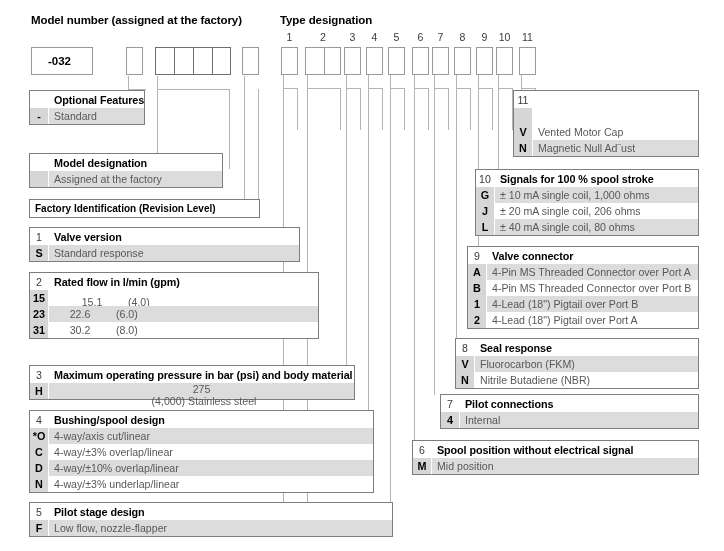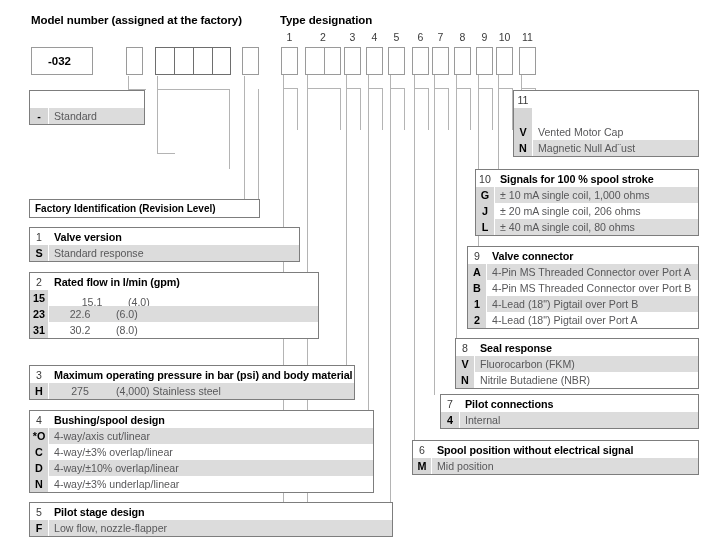--- a/index.html
+++ b/index.html
@@ -212,27 +212,38 @@
       <div class="ln v" style="left: 498px; top: 75px; height: 95px;"></div>
       <div class="ln v" style="left: 512px; top: 88px; height: 42px;"></div>
       <div class="ln h" style="left: 521px; top: 88px; width: 14px;"></div>
       <div class="ln v" style="left: 521px; top: 75px; height: 16px;"></div>
       <div class="ln v" style="left: 535px; top: 88px; height: 42px;"></div>
     </div>
 
   <div class="tbl" style="left:29px; top:90px; width:116px;">
     <div class="row head">
       <div class="cellcode" style="width:19px;"></div>
+      <div class="celltitle">Optional Features</div>
     </div>
     <div class="row shade">
       <div class="cellcode" style="width:19px;">-</div>
       <div class="cellval">Standard</div>
     </div>
   </div>
 
+  <div class="tbl" style="left:29px; top:153px; width:194px;">
+    <div class="row head">
+      <div class="cellcode" style="width:19px;"></div>
+      <div class="celltitle">Model designation</div>
+    </div>
+    <div class="row shade">
+      <div class="cellcode" style="width:19px;"></div>
+      <div class="cellval">Assigned at the factory</div>
+    </div>
+  </div>
 
   <div class="tbl" style="left:29px; top:199px; width:231px;">
     <div class="row head">
       <div class="full-title">Factory Identification (Revision Level)</div>
     </div>
   </div>
 
   <div class="tbl" style="left:29px; top:227px; width:271px;">
     <div class="row head">
       <div class="cellcode" style="width:19px;">1</div>
@@ -272,21 +283,21 @@
     </div>
   </div>
 
   <div class="tbl" style="left:29px; top:365px; width:326px;">
     <div class="row head">
       <div class="cellcode" style="width:19px;">3</div>
       <div class="celltitle">Maximum operating pressure in bar (psi) and body material</div>
     </div>
     <div class="row shade">
       <div class="cellcode" style="width:19px;">H</div>
-      <div class="cellval" style="padding:0;">
+      <div class="cellval" style="padding:0;flex-direction:column;">
         <div class="cnum" style="width:62px;">275</div>
         <div class="cnum l">(4,000) Stainless steel</div>
       </div>
     </div>
   </div>
 
   <div class="tbl" style="left:29px; top:410px; width:345px;">
     <div class="row head">
       <div class="cellcode" style="width:19px;">4</div>
       <div class="celltitle">Bushing/spool design</div>

